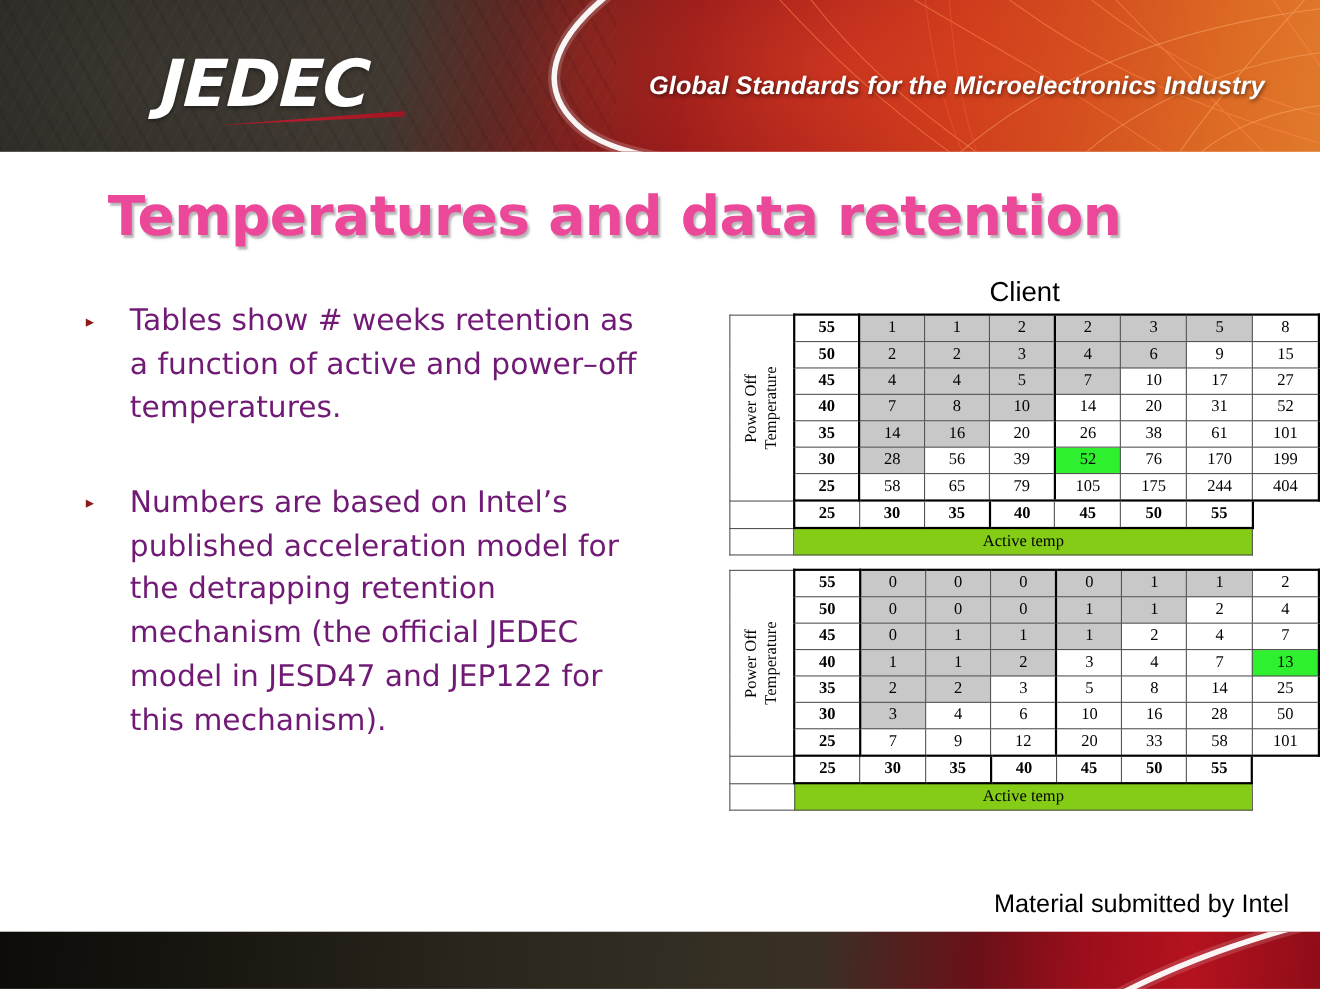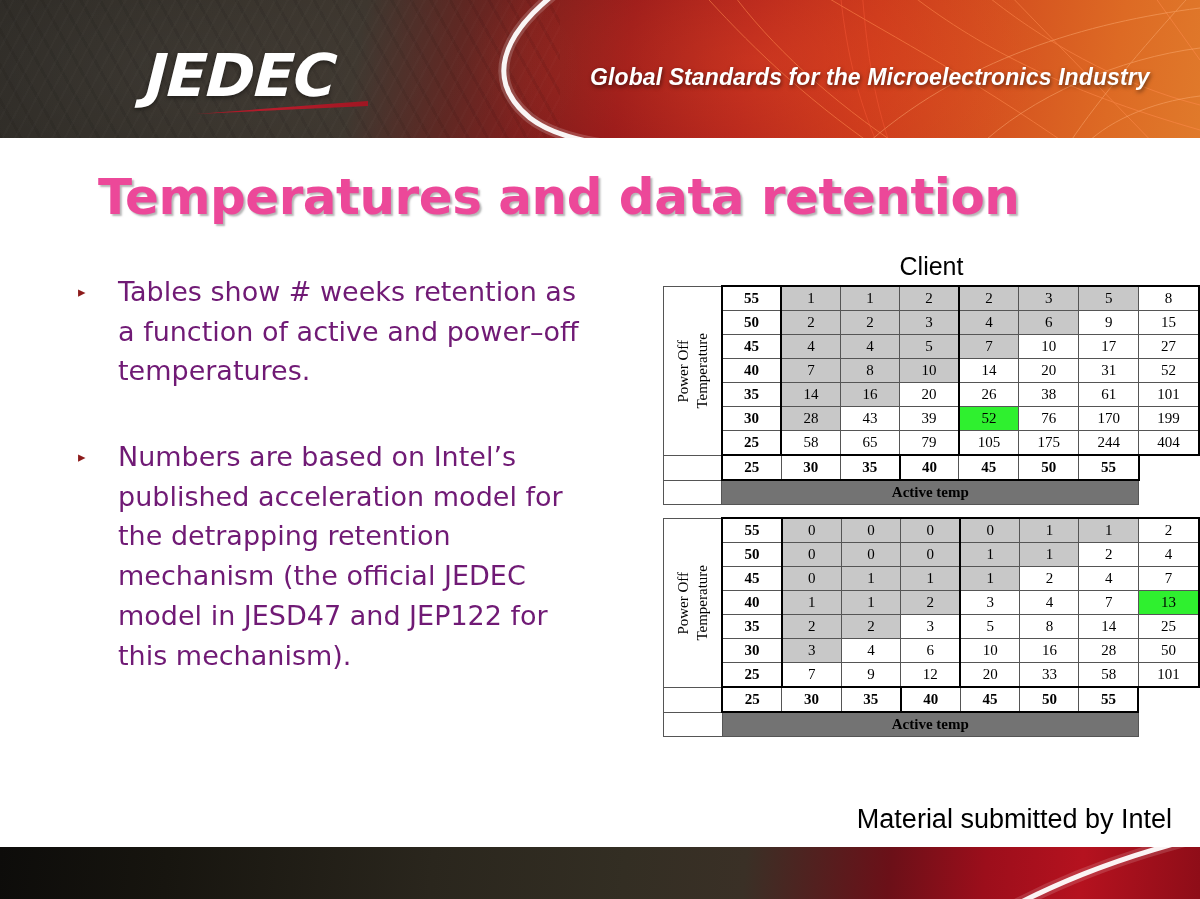--- a/index.html
+++ b/index.html
@@ -124,33 +124,33 @@
   }
   .rot{
     writing-mode:vertical-rl;transform:rotate(180deg);
     font-family:"Liberation Serif", serif;font-size:15px;
     line-height:1.25;text-align:center;white-space:pre-line;
     margin:0 auto;
   }
   td.blank{background:#fff;border:none;}
   td.activetemp{
     font-family:"Liberation Serif", serif;font-size:15px;
-    border:2px solid #000;background:#737373;height:22px;font-weight:bold;
+    border:2px solid #000;background:#84cc16;height:22px;
   }
   
   .thick-l{border-left:2px solid #000 !important;}
   .thick-r{border-right:2px solid #000 !important;}
   .thick-t{border-top:2px solid #000 !important;}
   .thick-b{border-bottom:2px solid #000 !important;}
 
   
   .attrib{
     position:absolute;right:28px;bottom:64px;
     font-family:"Liberation Sans", sans-serif;
-    font-size:27px;color:#000;white-space:nowrap;
+    font-size:23px;color:#000;white-space:nowrap;
   }
 </style>
 </head>
 <body>
 
 <div class="slide">
 
   <div class="header">
     <div class="hdr-vignette"></div>
     <div class="hdr-noise"></div>
@@ -251,21 +251,21 @@
             <td class="val sh">16</td>
             <td class="val">20</td>
             <td class="val thick-l">26</td>
             <td class="val">38</td>
             <td class="val">61</td>
             <td class="val thick-r">101</td>
           </tr>
           <tr>
             <td class="rowhdr thick-l thick-r">30</td>
             <td class="val sh">28</td>
-            <td class="val">43</td>
+            <td class="val">56</td>
             <td class="val">39</td>
             <td class="val hl thick-l">52</td>
             <td class="val">76</td>
             <td class="val">170</td>
             <td class="val thick-r">199</td>
           </tr>
           <tr>
             <td class="rowhdr thick-l thick-r thick-b">25</td>
             <td class="val thick-b">58</td>
             <td class="val thick-b">65</td>

